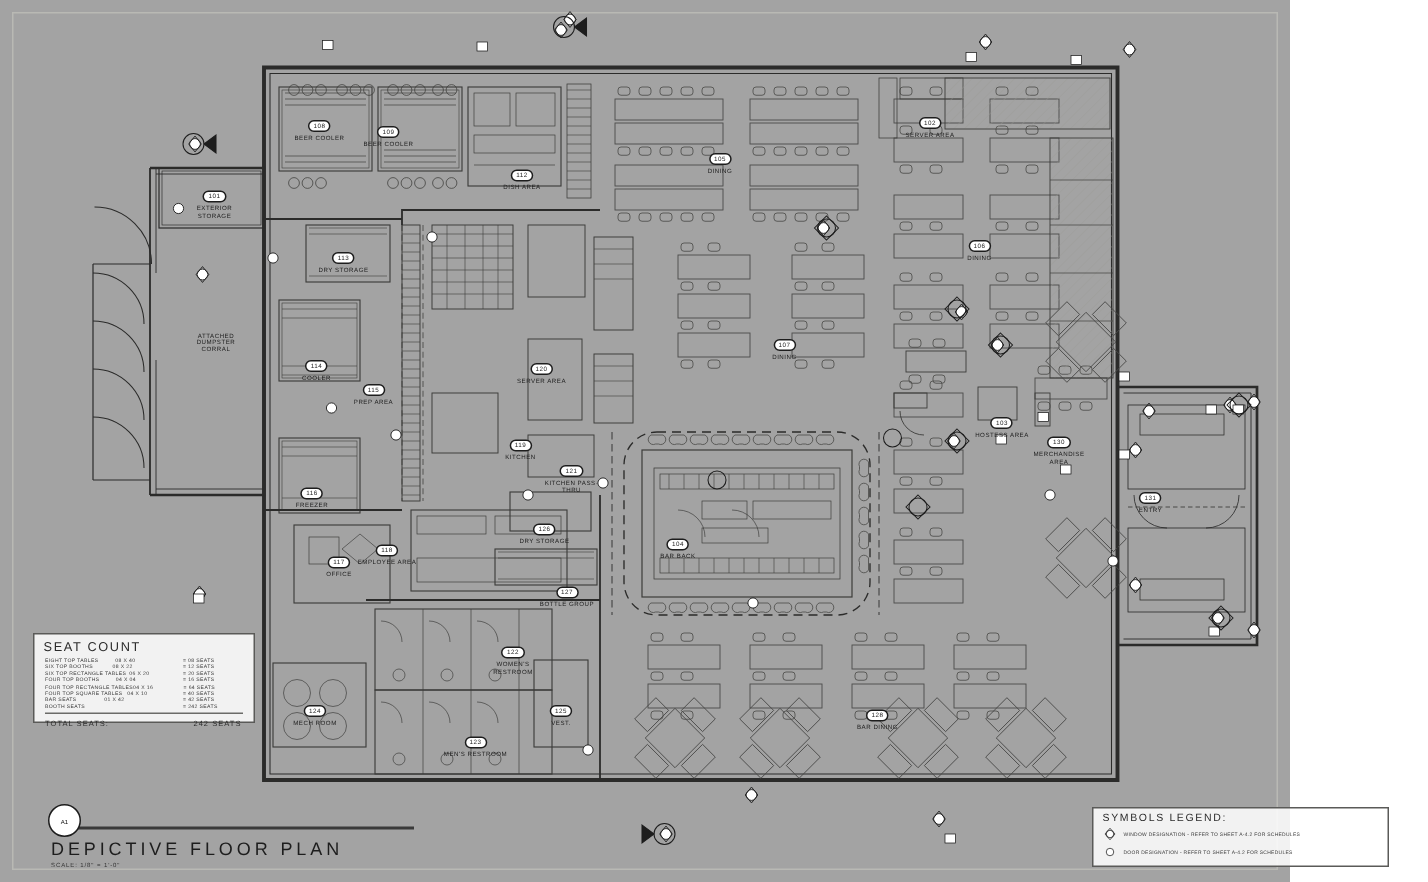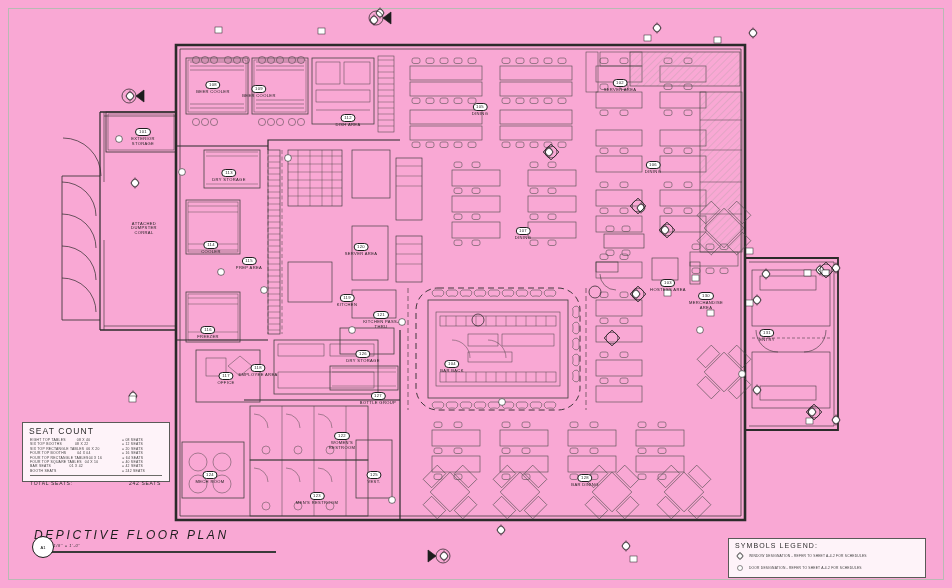--- a/index.html
+++ b/index.html
@@ -1,36 +1,36 @@
 <!DOCTYPE html>
 <html><head>
 <meta charset="utf-8">
 <style>
   html,body{margin:0;padding:0;background:#ffffff;}
   body{width:952px;height:588px;overflow:hidden;font-family:"Liberation Sans",sans-serif;}
-  #sheet{position:relative;width:952px;height:588px;background:#f9a8d4;}
+  #sheet{position:relative;width:860px;height:588px;background:#a3a3a3;}
   #frame{position:absolute;left:8px;top:8px;right:8px;bottom:8px;border:1px solid #b9b9b4;}
   #plan{position:absolute;left:0;top:0;width:952px;height:588px;}
   .tblk{position:absolute;border:1px solid #5a5a58;background:rgba(255,255,255,.86);}
   .tblk .hd{font-size:8.5px;letter-spacing:1.1px;color:#2c2c2c;padding:3px 6px 2px 6px;}
   .rowline{display:flex;justify-content:space-between;font-size:3.4px;letter-spacing:.25px;
            color:#3a3a3a;padding:0 7px;line-height:4.4px;white-space:nowrap;}
   .rowline .c2{width:34px;text-align:left;}
   .rowline .c3{width:40px;text-align:left;}
   .totline{display:flex;justify-content:space-between;font-size:5px;letter-spacing:.7px;
            color:#2c2c2c;padding:3px 8px 0 7px;}
   .sep{height:1px;background:#6b6b68;margin:2px 7px 1px 7px;}
   .legrow{display:flex;align-items:center;gap:4px;padding:1px 6px;font-size:3.3px;
           letter-spacing:.2px;color:#3a3a3a;white-space:nowrap;}
   .rlab{position:absolute;text-align:center;color:#1d1d1d;line-height:1.12;white-space:nowrap;
         transform:translate(-50%,0);}
   .rlab .num{display:inline-block;border:.7px solid #1d1d1d;border-radius:6px;
              font-size:4.2px;letter-spacing:.3px;padding:0 2.6px;line-height:6px;background:#fff;}
   .rlab .nm{font-size:4.1px;letter-spacing:.35px;margin-top:.5px;}
-  #titlebar{position:absolute;left:34px;top:528px;font-style:italic;}
+  #titlebar{position:absolute;left:34px;top:559px;}
   #titlebar .t{font-size:12px;letter-spacing:2.6px;color:#1d1d1d;}
   #titlebar .s{font-size:4px;letter-spacing:.6px;color:#333;margin-top:1px;}
   #titlerule{position:absolute;left:36px;top:551px;width:240px;height:2.4px;background:#3a3a3a;}
   .northc{position:absolute;width:20px;height:20px;border:1px solid #1d1d1d;border-radius:50%;
           display:flex;align-items:center;justify-content:center;font-size:4px;background:#fff;}
 </style>
 </head>
 <body>
 
 <div id="sheet">

